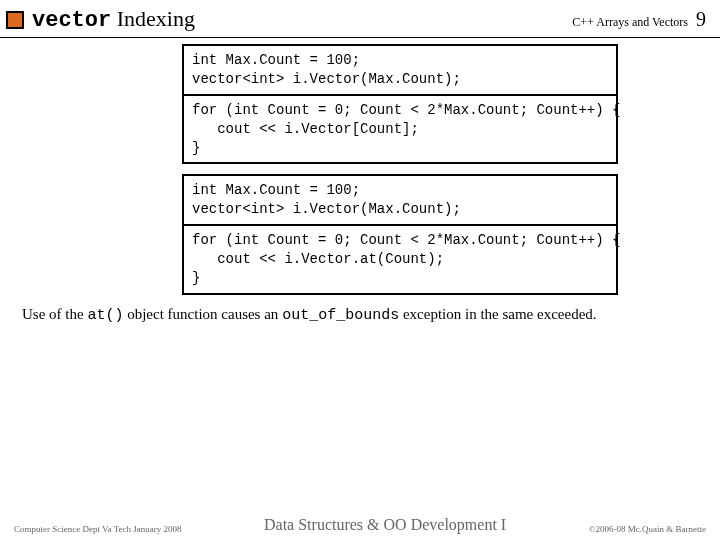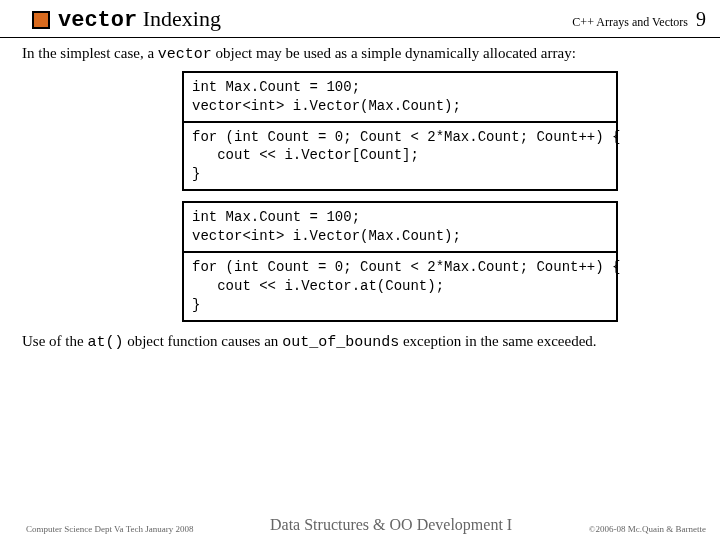--- a/index.html
+++ b/index.html
@@ -10,21 +10,21 @@
     font-family: "Times New Roman", Times, serif;
     font-size: 15px;
     color: #000;
     position: relative;
     overflow: hidden;
   }
   .header {
     display: flex;
     align-items: center;
     justify-content: space-between;
-    padding: 6px 14px 4px 32px;
+    padding: 6px 14px 4px 6px;
   }
   .title-group { display: flex; align-items: center; }
   .bullet {
     width: 18px;
     height: 18px;
     background: #d96b1f;
     border: 2px solid #000;
     margin-right: 8px;
   }
   .title { font-size: 22px; font-weight: 400; }
@@ -41,21 +41,21 @@
     margin: 6px 0 10px 160px;
     width: 436px;
     font-family: "Courier New", monospace;
     font-size: 14px;
     line-height: 1.35;
   }
   .code-box .seg { padding: 5px 8px; white-space: pre; }
   .code-box .seg + .seg { border-top: 2px solid #000; }
   .footer {
     position: absolute;
-    left: 12px; right: 0; bottom: 6px;
+    left: 0; right: 0; bottom: 6px;
     display: flex;
     justify-content: space-between;
     align-items: flex-end;
     padding: 0 14px;
     font-size: 9px;
     color: #666;
   }
   .footer .center { font-size: 16px; }
 </style>
 </head>
@@ -71,23 +71,20 @@
   <div class="rhs">
     <span class="chapter">C++ Arrays and Vectors</span>
     <span class="page-num">9</span>
   </div>
 </div>
 
 <hr class="divider">
 
 <div class="content">
 
-  <p class="para">
-    <span>In the simplest case, a </span><span class="mono">vector</span><span> object may be used as a simple dynamically allocated array:</span>
-  </p>
 
   <div class="code-box">
     <div class="seg">int Max.Count = 100;
 vector&lt;int&gt; i.Vector(Max.Count);</div>
     <div class="seg">for (int Count = 0; Count &lt; 2*Max.Count; Count++) {
    cout &lt;&lt; i.Vector[Count];
 }</div>
   </div>
 
 

